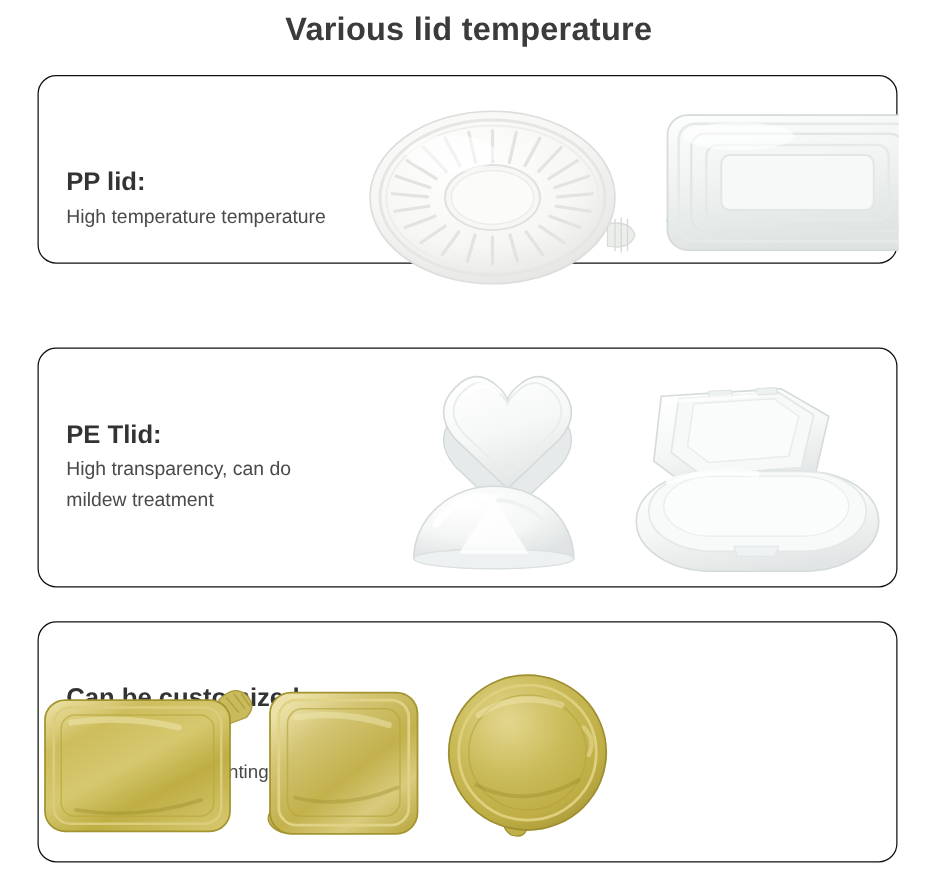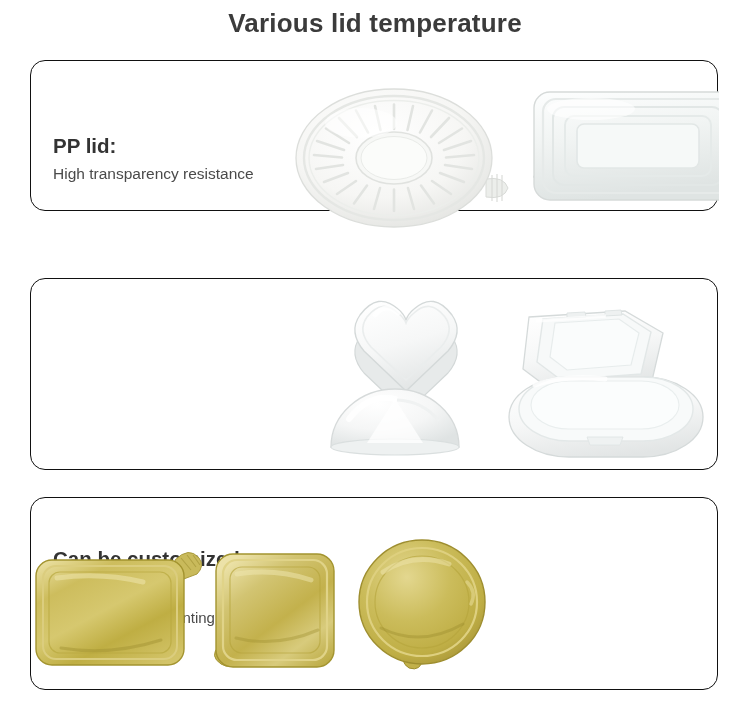--- a/index.html
+++ b/index.html
@@ -80,21 +80,21 @@
 </style>
 </head>
 <body>
 
 <div class="page-title">Various lid temperature</div>
 
 <div class="panel" id="panel-pp">
 
   <div class="panel-text">
     <div class="panel-heading">PP lid:</div>
-    <div class="panel-sub">High transparency resistance</div>
+    <div class="panel-sub">High temperature temperature</div>
   </div>
 
   <div class="art">
     <svg width="688" height="194" viewBox="0 0 688 194">
       <defs>
         <radialGradient id="ppRoundG" cx="42%" cy="34%" r="72%">
           <stop offset="0%" stop-color="#ffffff"></stop>
           <stop offset="62%" stop-color="#f6f6f4"></stop>
           <stop offset="100%" stop-color="#e3e4e1"></stop>
         </radialGradient>
@@ -156,20 +156,25 @@
         <rect x="534" y="55" width="146" height="60" rx="9" ry="9" fill="none" stroke="#e5eae9" stroke-width="2"></rect>
         <rect x="546" y="63" width="122" height="44" rx="7" ry="7" fill="#f6f9f8" stroke="#e2e7e6" stroke-width="1.6"></rect>
         <ellipse cx="560" cy="48" rx="44" ry="11" fill="#ffffff" opacity="0.6"></ellipse>
       </g>
     </svg>
   </div>
 </div>
 
 <div class="panel" id="panel-pet">
 
+  <div class="panel-text">
+    <div class="panel-heading">PE Tlid:</div>
+    <div class="panel-sub">High transparency, can do
+mildew treatment</div>
+  </div>
 
   <div class="art">
     <svg width="688" height="190" viewBox="0 0 688 190">
       <defs>
         <linearGradient id="clearG" x1="0.2" y1="0" x2="0.55" y2="1">
           <stop offset="0%" stop-color="#ffffff"></stop>
           <stop offset="50%" stop-color="#f6f7f7"></stop>
           <stop offset="100%" stop-color="#e2e5e5"></stop>
         </linearGradient>
         <radialGradient id="domeG" cx="36%" cy="26%" r="80%">

